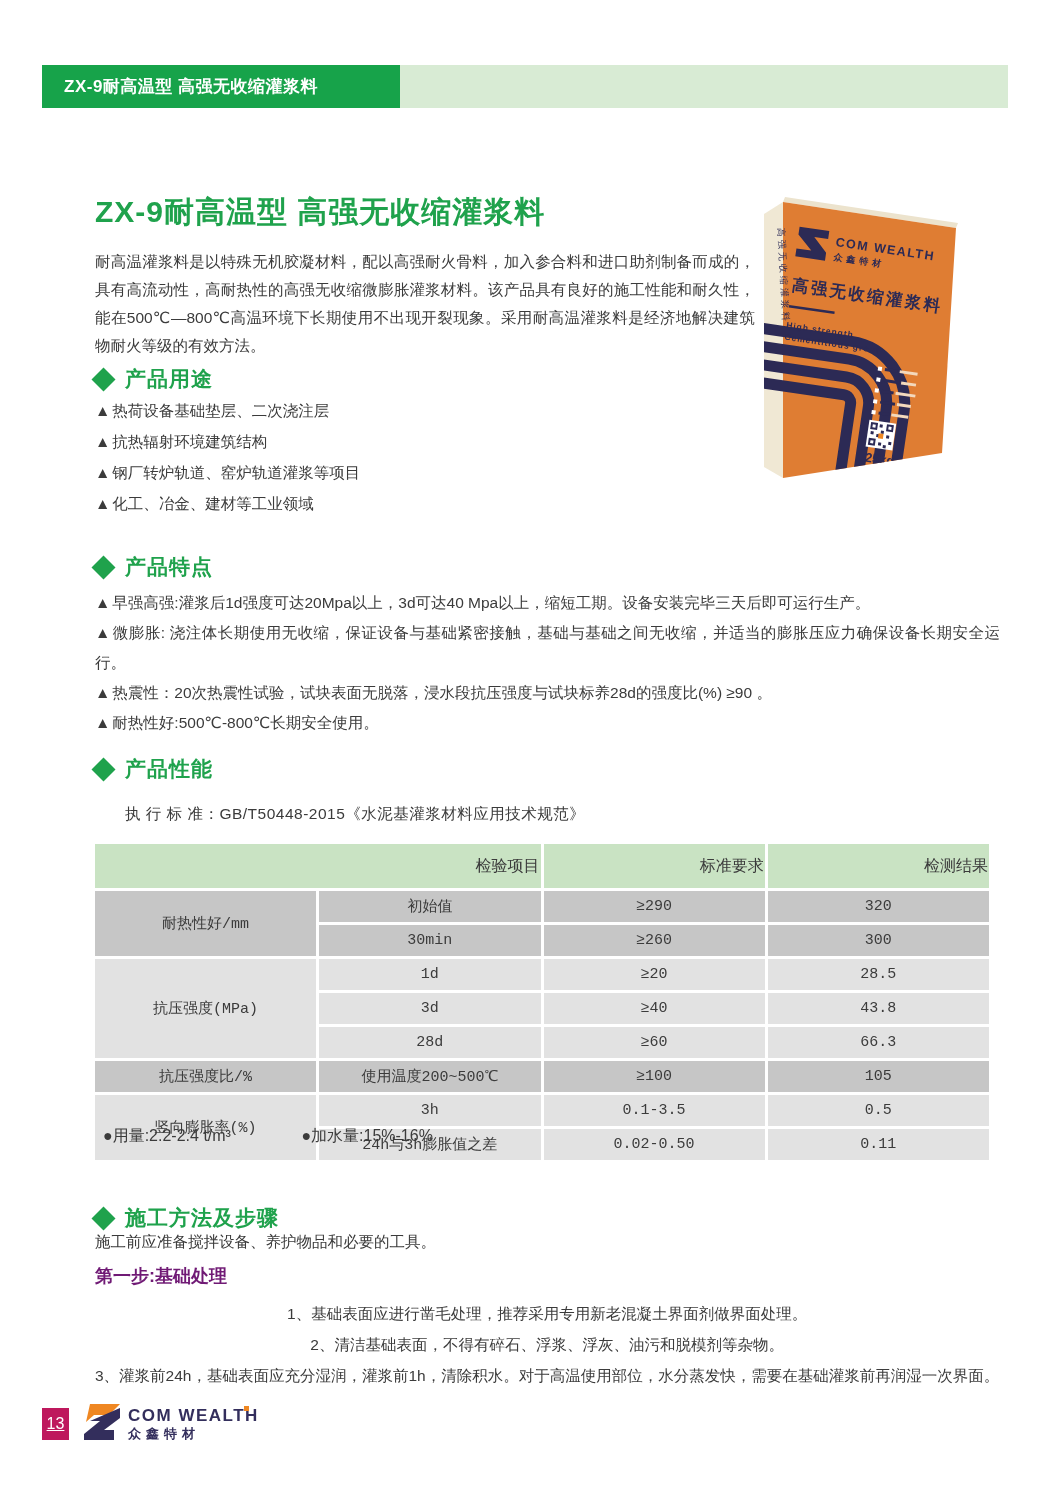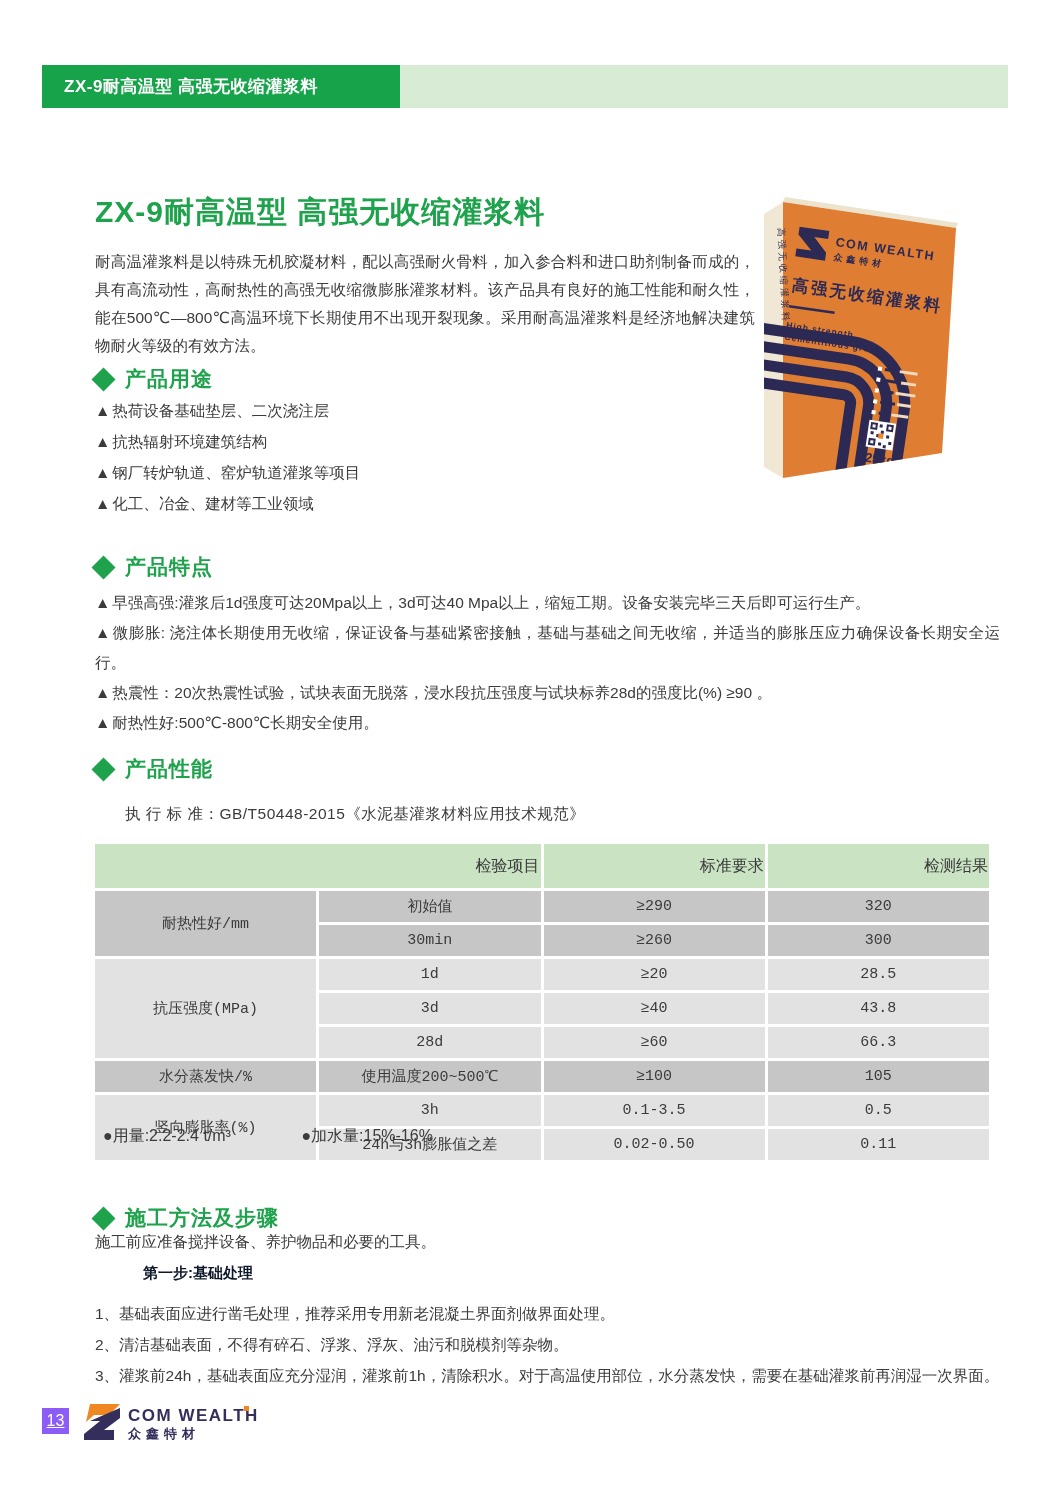--- a/index.html
+++ b/index.html
@@ -35,26 +35,26 @@
   .ptable th{background:#c9e3c3;font-weight:normal;font-size:16px;height:42px;color:#3b3b3b;text-align:right;}
   .ptable td{text-align:center;font-size:15px;height:29px;color:#3b3b3b;font-family:Liberation Mono, monospace;}
   .ptable col{width:25%;}
   .g-dark td{background:#c6c6c6;}
   .g-light td{background:#e2e2e2;}
 
   .usage{position:absolute;left:95px;top:1126px;font-size:16px;}
   .usage .item{margin-right:58px;padding-left:8px;}
 
   .cons-intro{position:absolute;left:95px;top:1232px;font-size:15.5px;}
-  .step-title{position:absolute;left:95px;top:1264px;font-size:15px;font-weight:bold;color:#0f172a;margin-left:48px;}
+  .step-title{position:absolute;left:95px;top:1264px;font-size:18px;font-weight:bold;color:#701a75;}
   .steps{position:absolute;left:95px;top:1298px;font-size:15.5px;}
-  .steps div{line-height:31px;}
-
-  
-  .page-num{position:absolute;left:42px;top:1408px;width:27px;height:26px;background:#8b5cf6;
+  .steps div{line-height:31px;text-align:center;}
+
+  
+  .page-num{position:absolute;left:42px;top:1408px;width:27px;height:32px;background:#be185d;
     color:#fff;font-size:16px;display:flex;align-items:center;justify-content:center;text-decoration:underline;}
   .footer-logo{position:absolute;left:78px;top:1400px;}
 
   .pkg{position:absolute;left:750px;top:186px;}
 </style>
 </head>
 <body>
 
 <div class="page">
 
@@ -209,21 +209,21 @@
       <td>3d</td>
       <td>≥40</td>
       <td>43.8</td>
     </tr>
     <tr class="g-light">
       <td>28d</td>
       <td>≥60</td>
       <td>66.3</td>
     </tr>
     <tr class="g-dark">
-      <td>水分蒸发快/%</td>
+      <td>抗压强度比/%</td>
       <td>使用温度200~500℃</td>
       <td>≥100</td>
       <td>105</td>
     </tr>
     <tr class="g-light">
       <td rowspan="2">竖向膨胀率(%)</td>
       <td>3h</td>
       <td>0.1-3.5</td>
       <td>0.5</td>
     </tr>

